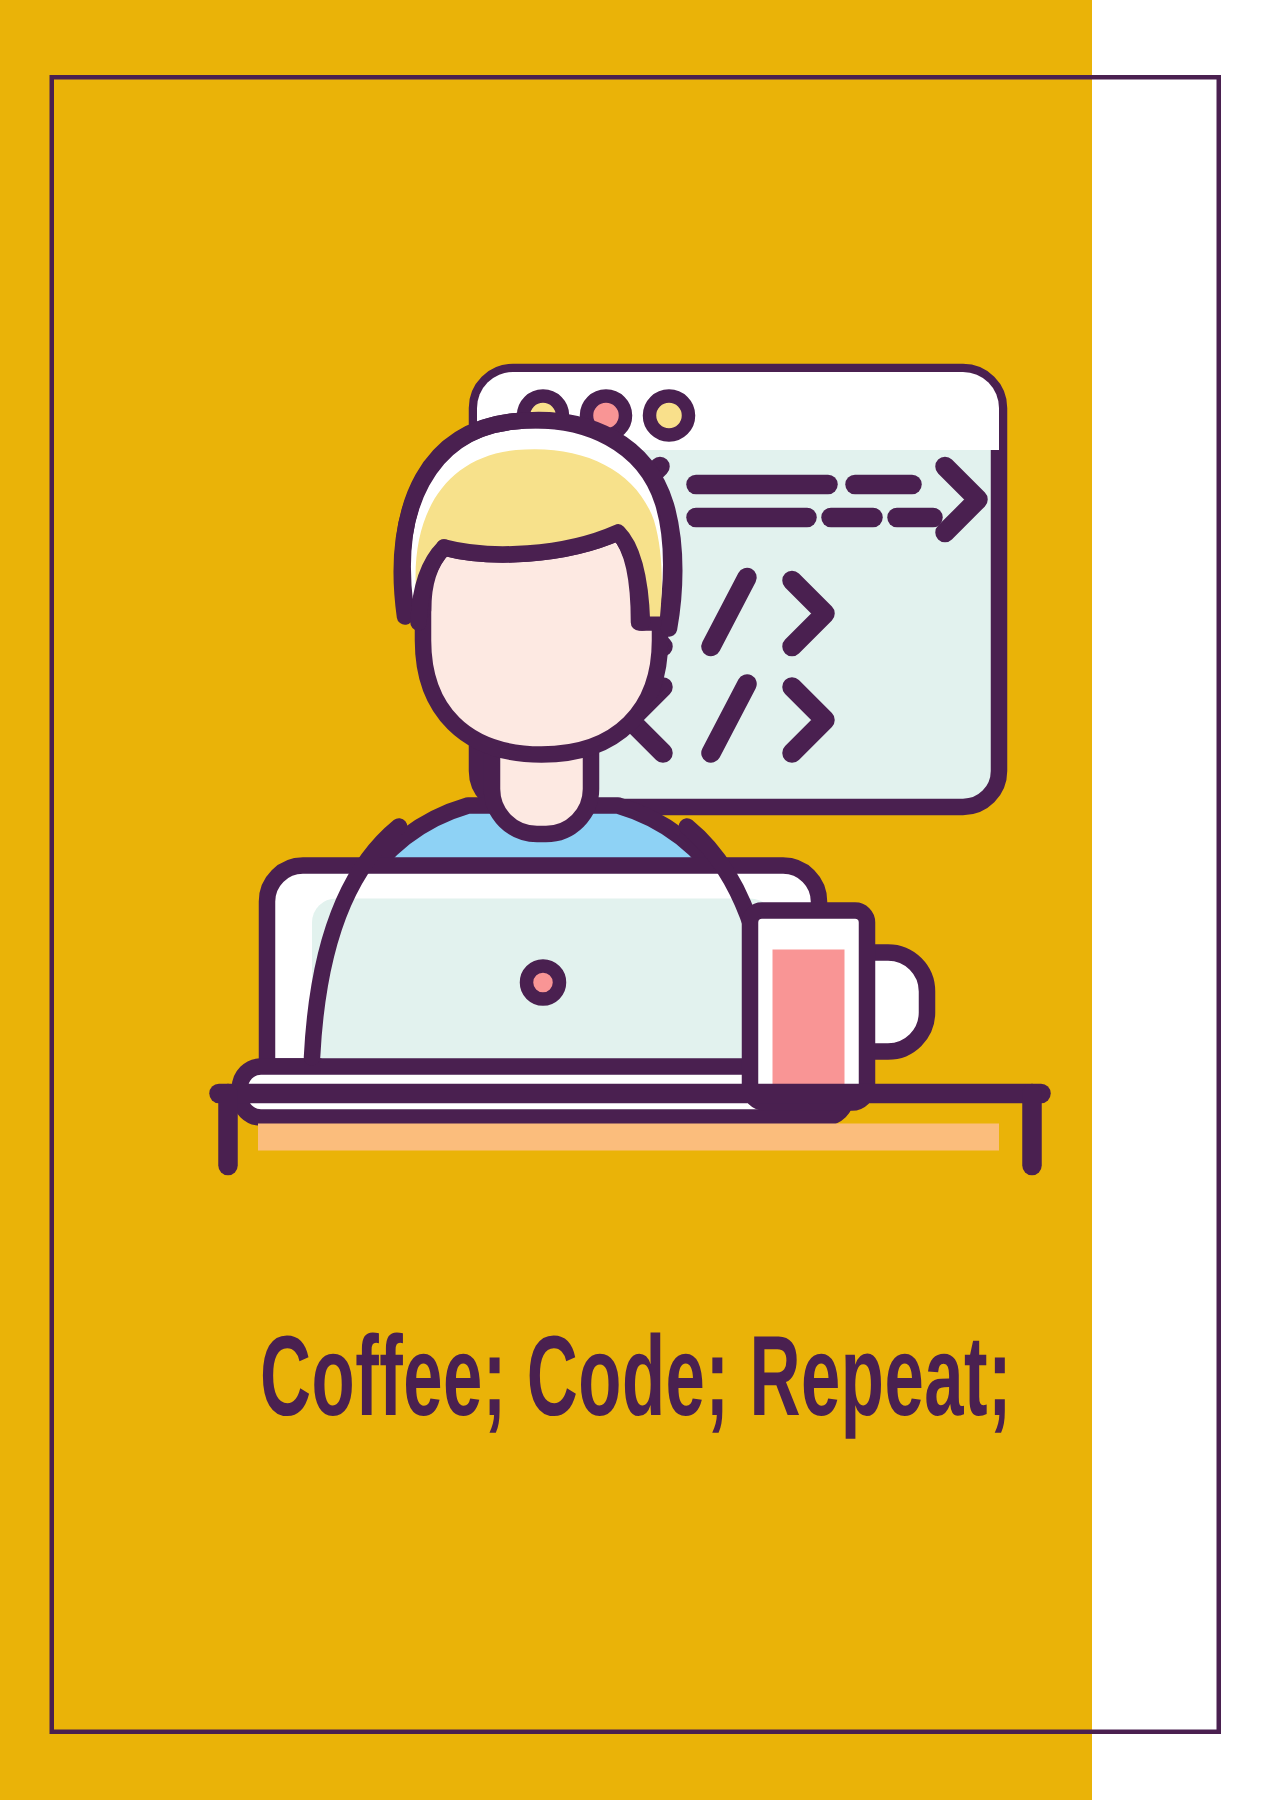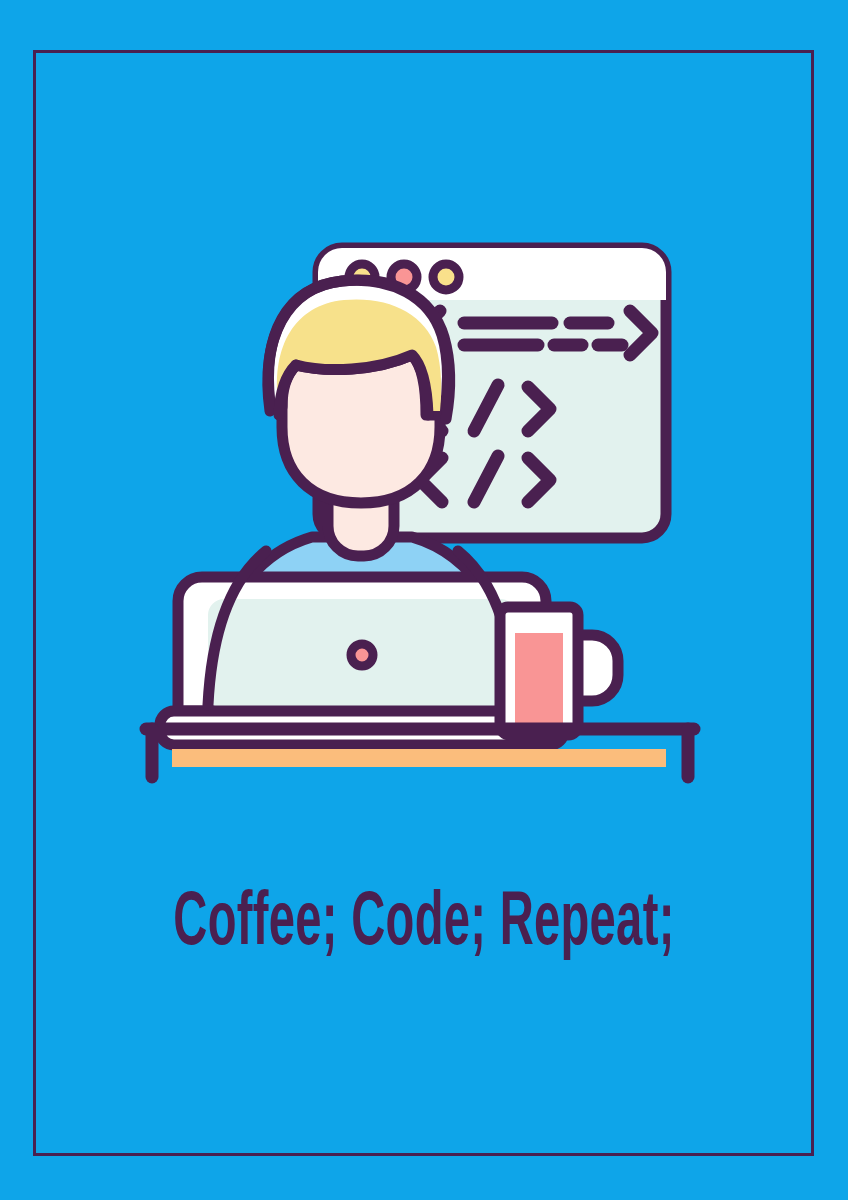--- a/index.html
+++ b/index.html
@@ -10,23 +10,23 @@
   }
   body {
     width: 848px;
     height: 1200px;
     overflow: hidden;
     font-family: "Liberation Sans", sans-serif;
   }
 
   .poster {
     position: relative;
-    width: 848px;
+    width: 728px;
     height: 1200px;
-    background: #0ea5e9;
+    background: #eab308;
   }
 
   
   .poster-frame {
     position: absolute;
     left: 33px;
     top: 50px;
     width: 781px;
     height: 1106px;
     border: 3px solid #4a2050;

